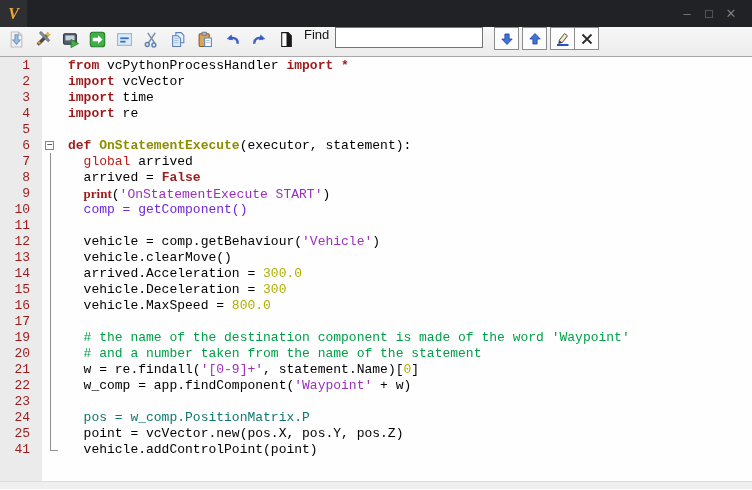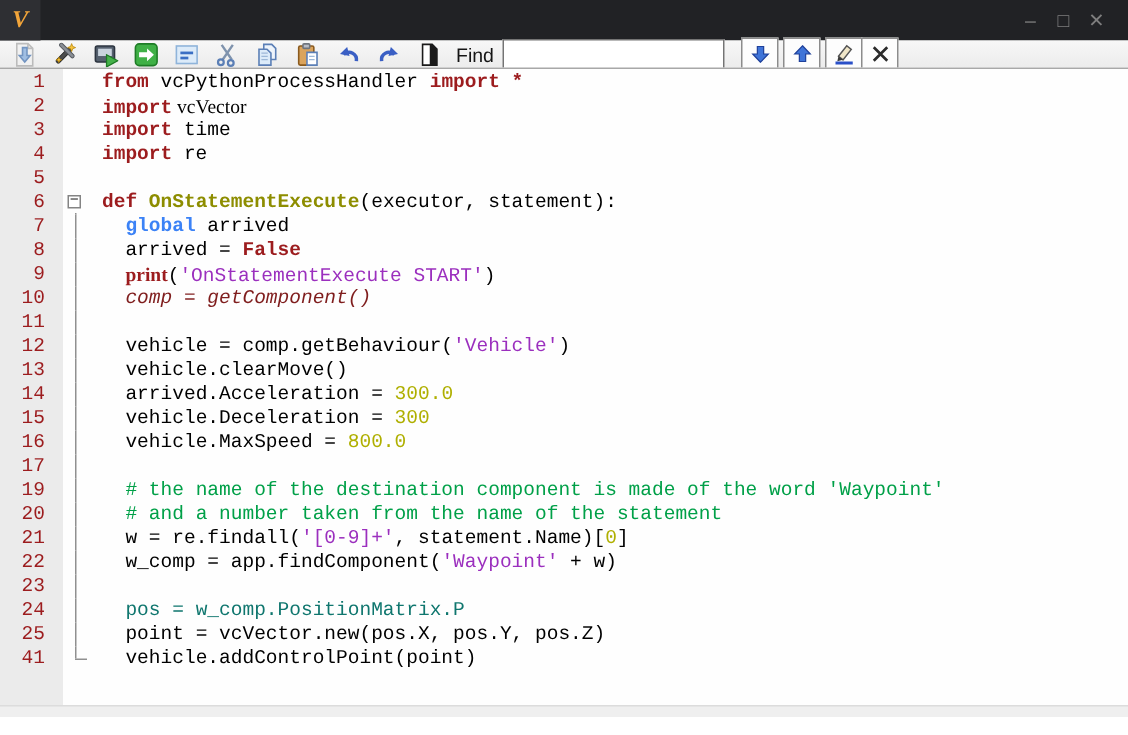--- a/index.html
+++ b/index.html
@@ -9,21 +9,21 @@
   
   .titlebar { height:27px; background:#212225; display:flex; align-items:center; }
   .logo { width:27px; height:27px; background:#2e2f33; display:flex; align-items:center; justify-content:center;
           font-family:"Liberation Serif", serif; font-weight:bold; font-style:italic; font-size:16px; color:#f2a53a; }
   .titletext { color:#ffffff; font-size:13px; font-weight:bold; margin-left:10px; letter-spacing:.2px; }
   .wincontrols { margin-left:auto; display:flex; align-items:center; padding-right:10px; }
   .winbtn { width:22px; height:22px; display:flex; align-items:center; justify-content:center;
             color:#7e7e7e; font-size:13px; cursor:default; background:transparent; border:none; }
 
   
-  .toolbar { height:18px; background:linear-gradient(#f7f7f7,#ececec); display:flex; align-items:center; padding:0 5px; }
+  .toolbar { height:29px; background:linear-gradient(#f7f7f7,#ececec); display:flex; padding:0 5px; }
   .tbtn { width:23px; height:25px; border:none; background:transparent; display:flex; align-items:center;
           justify-content:center; padding:0; margin-right:4px; }
   .tbtn.dim svg { opacity:.75; }
   .findlabel { font-size:13px; color:#151515; margin:0 6px 0 2px; }
   .findinput { width:148px; height:21px; border:1px solid #747474; background:#fff; font:13px "Liberation Sans",sans-serif;
                padding:0 4px; margin-right:8px; }
   .fbtn { width:25px; height:23px; border:1px solid #8c8c8c; background:#fdfdfd; display:flex; align-items:center;
           justify-content:center; padding:0; margin-left:3px; }
   .fbtn.joined { margin-left:-1px; }
 
@@ -182,21 +182,21 @@
     <div class="gutter-bg"></div>
     <div class="lines">
         <div class="row">
           <span class="ln" style="color: rgb(156, 28, 30);">1</span>
           <span class="fold"></span>
           <span class="code"><span style="color: rgb(156, 28, 30); font-weight: bold;">from</span><span style="color: rgb(0, 0, 0); text-align: right;"> vcPythonProcessHandler </span><span style="color: rgb(156, 28, 30); font-weight: bold;">import</span><span style="color: rgb(0, 0, 0);"> </span><span style="color: rgb(156, 28, 30); font-weight: bold;">*</span></span>
         </div>
         <div class="row">
           <span class="ln" style="color: rgb(156, 28, 30);">2</span>
           <span class="fold"></span>
-          <span class="code"><span style="color: rgb(156, 28, 30); font-weight: bold;">import</span><span style="color: rgb(0, 0, 0); font-family: Liberation Serif, serif;"> vcVector</span></span>
+          <span class="code"><span style="color: rgb(156, 28, 30); font-weight: bold;">import</span><span style="color: rgb(0, 0, 0);"> vcVector</span></span>
         </div>
         <div class="row">
           <span class="ln" style="color: rgb(156, 28, 30);">3</span>
           <span class="fold"></span>
           <span class="code"><span style="color: rgb(156, 28, 30); font-weight: bold;">import</span><span style="color: rgb(0, 0, 0);"> time</span></span>
         </div>
         <div class="row">
           <span class="ln" style="color: rgb(156, 28, 30);">4</span>
           <span class="fold"></span>
           <span class="code"><span style="color: rgb(156, 28, 30); font-weight: bold;">import</span><span style="color: rgb(0, 0, 0);"> re</span></span>
@@ -212,42 +212,42 @@
             <span class="fbox">−</span>
             <i class="vl stub"></i>
           </span>
           <span class="code"><span style="color: rgb(156, 28, 30); font-weight: bold;">def</span><span style="color: rgb(0, 0, 0);"> </span><span style="color: rgb(141, 141, 0); font-weight: bold;">OnStatementExecute</span><span style="color: rgb(0, 0, 0);">(executor, statement):</span></span>
         </div>
         <div class="row">
           <span class="ln" style="color: rgb(156, 28, 30);">7</span>
           <span class="fold">
             <i class="vl full"></i>
           </span>
-          <span class="code"><span>  </span><span style="color: #3b82f6; font-weight: bold;">global</span><span style="color: rgb(0, 0, 0);"> arrived</span></span>
+          <span class="code"><span>  </span><span style="color: #b91c1c; font-weight: normal;">global</span><span style="color: rgb(0, 0, 0);"> arrived</span></span>
         </div>
         <div class="row">
           <span class="ln" style="color: rgb(156, 28, 30);">8</span>
           <span class="fold">
             <i class="vl full"></i>
           </span>
           <span class="code"><span>  </span><span style="color: rgb(0, 0, 0);">arrived = </span><span style="color: rgb(156, 28, 30); font-weight: bold;">False</span></span>
         </div>
         <div class="row">
           <span class="ln" style="color: rgb(156, 28, 30);">9</span>
           <span class="fold">
             <i class="vl full"></i>
           </span>
           <span class="code"><span>  </span><span style="color: rgb(156, 28, 30); font-weight: bold; font-family: Liberation Serif, serif;">print</span><span style="color: rgb(0, 0, 0);">(</span><span style="color: rgb(155, 47, 190);">'OnStatementExecute START'</span><span style="color: rgb(0, 0, 0);">)</span></span>
         </div>
         <div class="row">
           <span class="ln" style="color: rgb(156, 28, 30);">10</span>
           <span class="fold">
             <i class="vl full"></i>
           </span>
-          <span class="code"><span>  </span><span style="color: #7f1d1d; font-style: italic;">comp = getComponent()</span></span>
+          <span class="code"><span>  </span><span style="color: #6d28d9;">comp = getComponent()</span></span>
         </div>
         <div class="row">
           <span class="ln" style="color: rgb(156, 28, 30);">11</span>
           <span class="fold">
             <i class="vl full"></i>
           </span>
           <span class="code"><span>  </span></span>
         </div>
         <div class="row">
           <span class="ln" style="color: rgb(156, 28, 30);">12</span>

